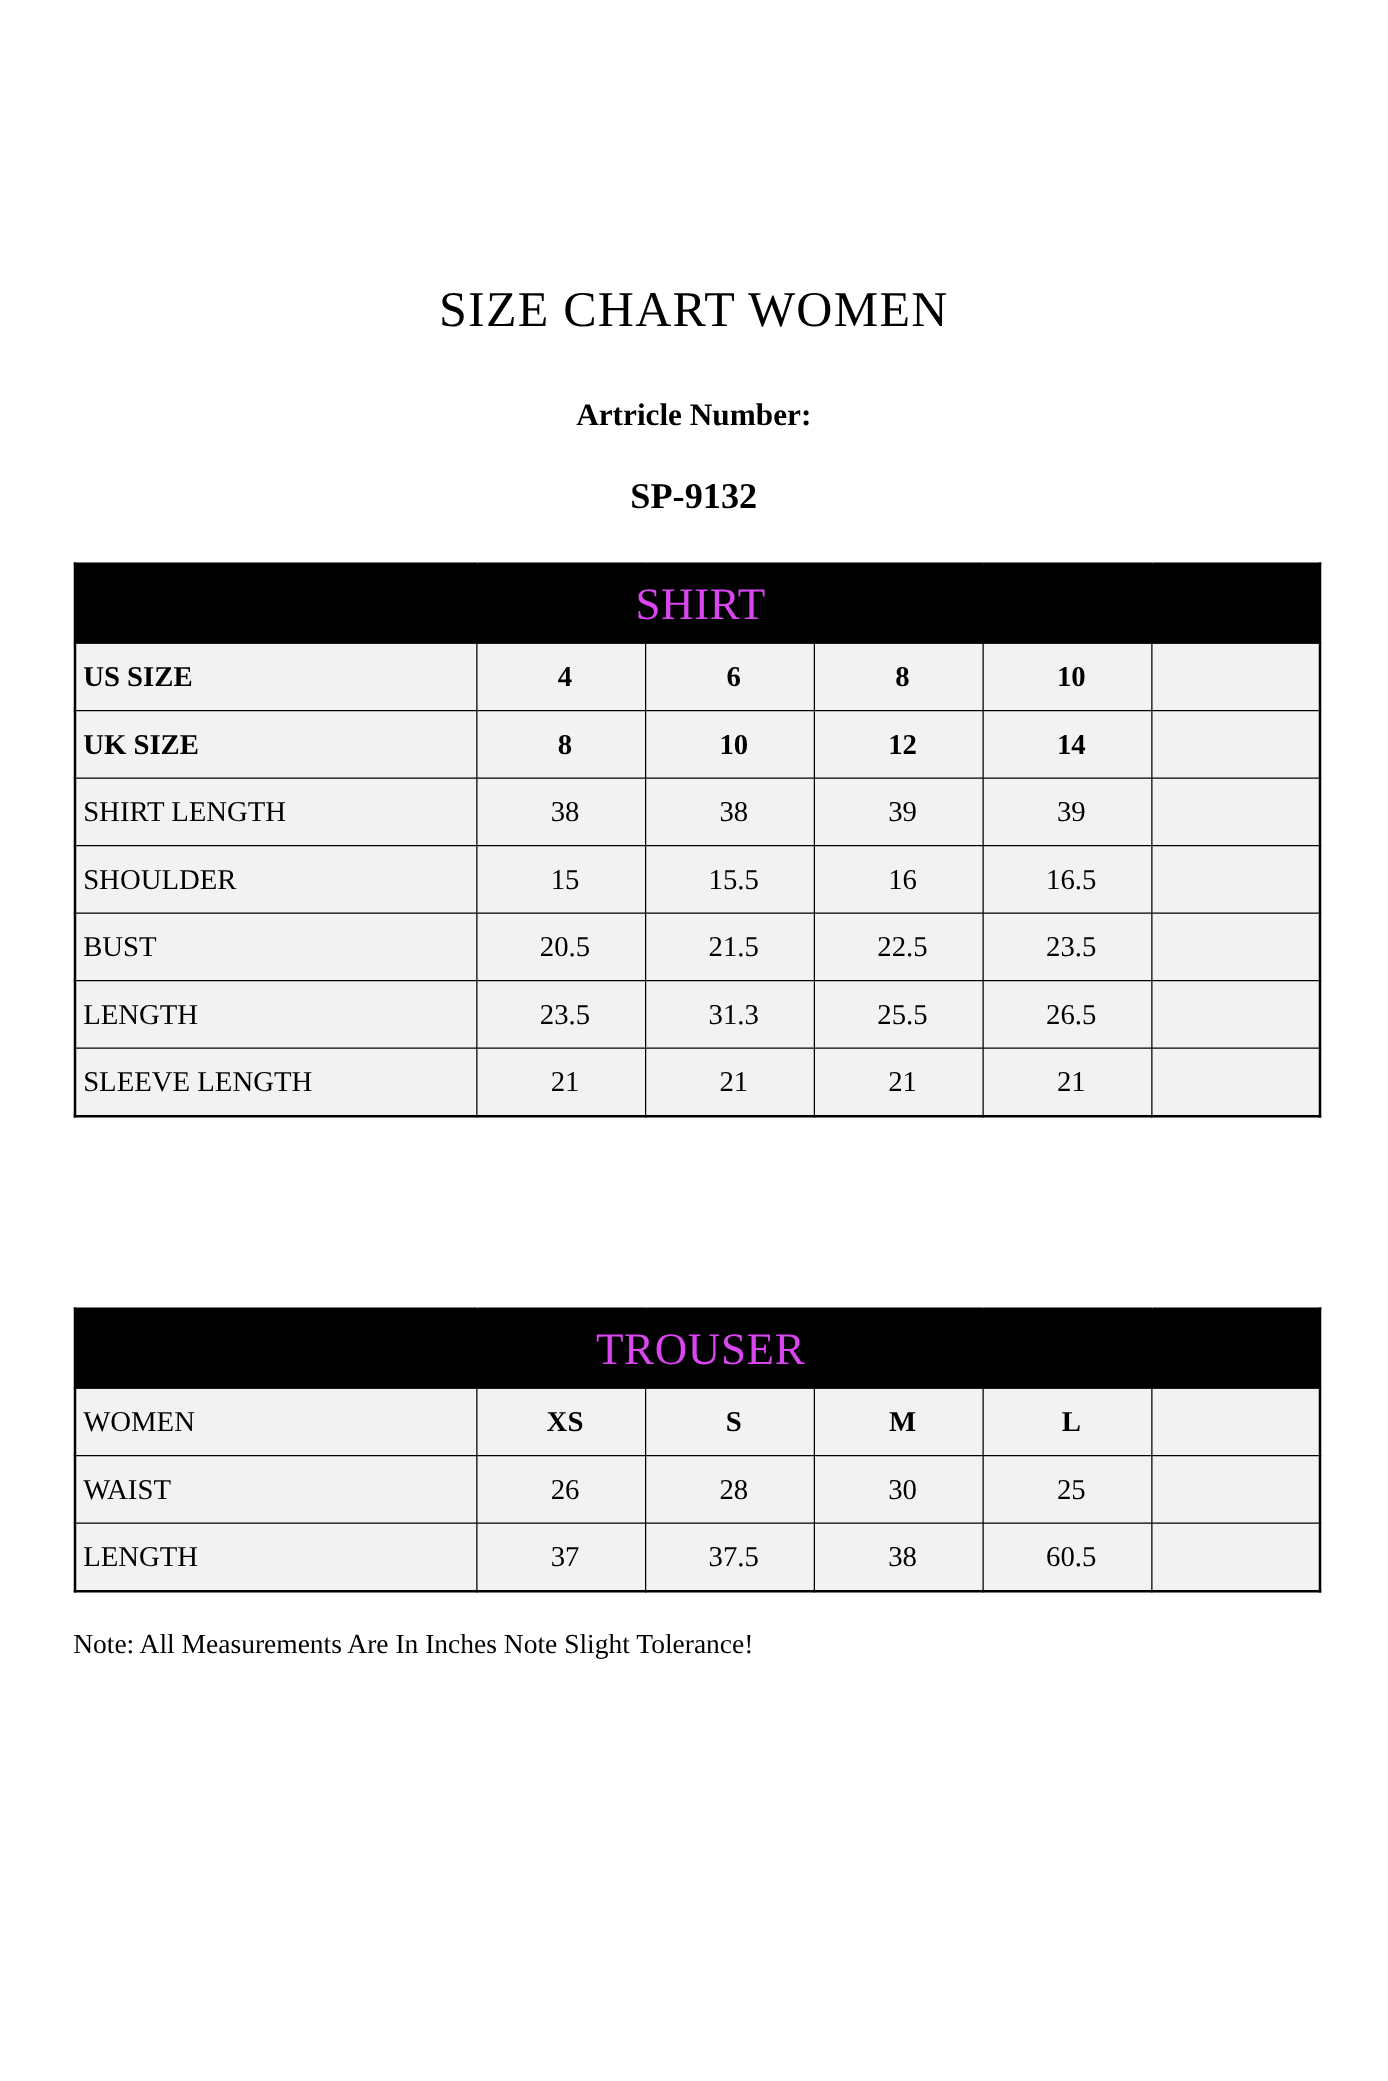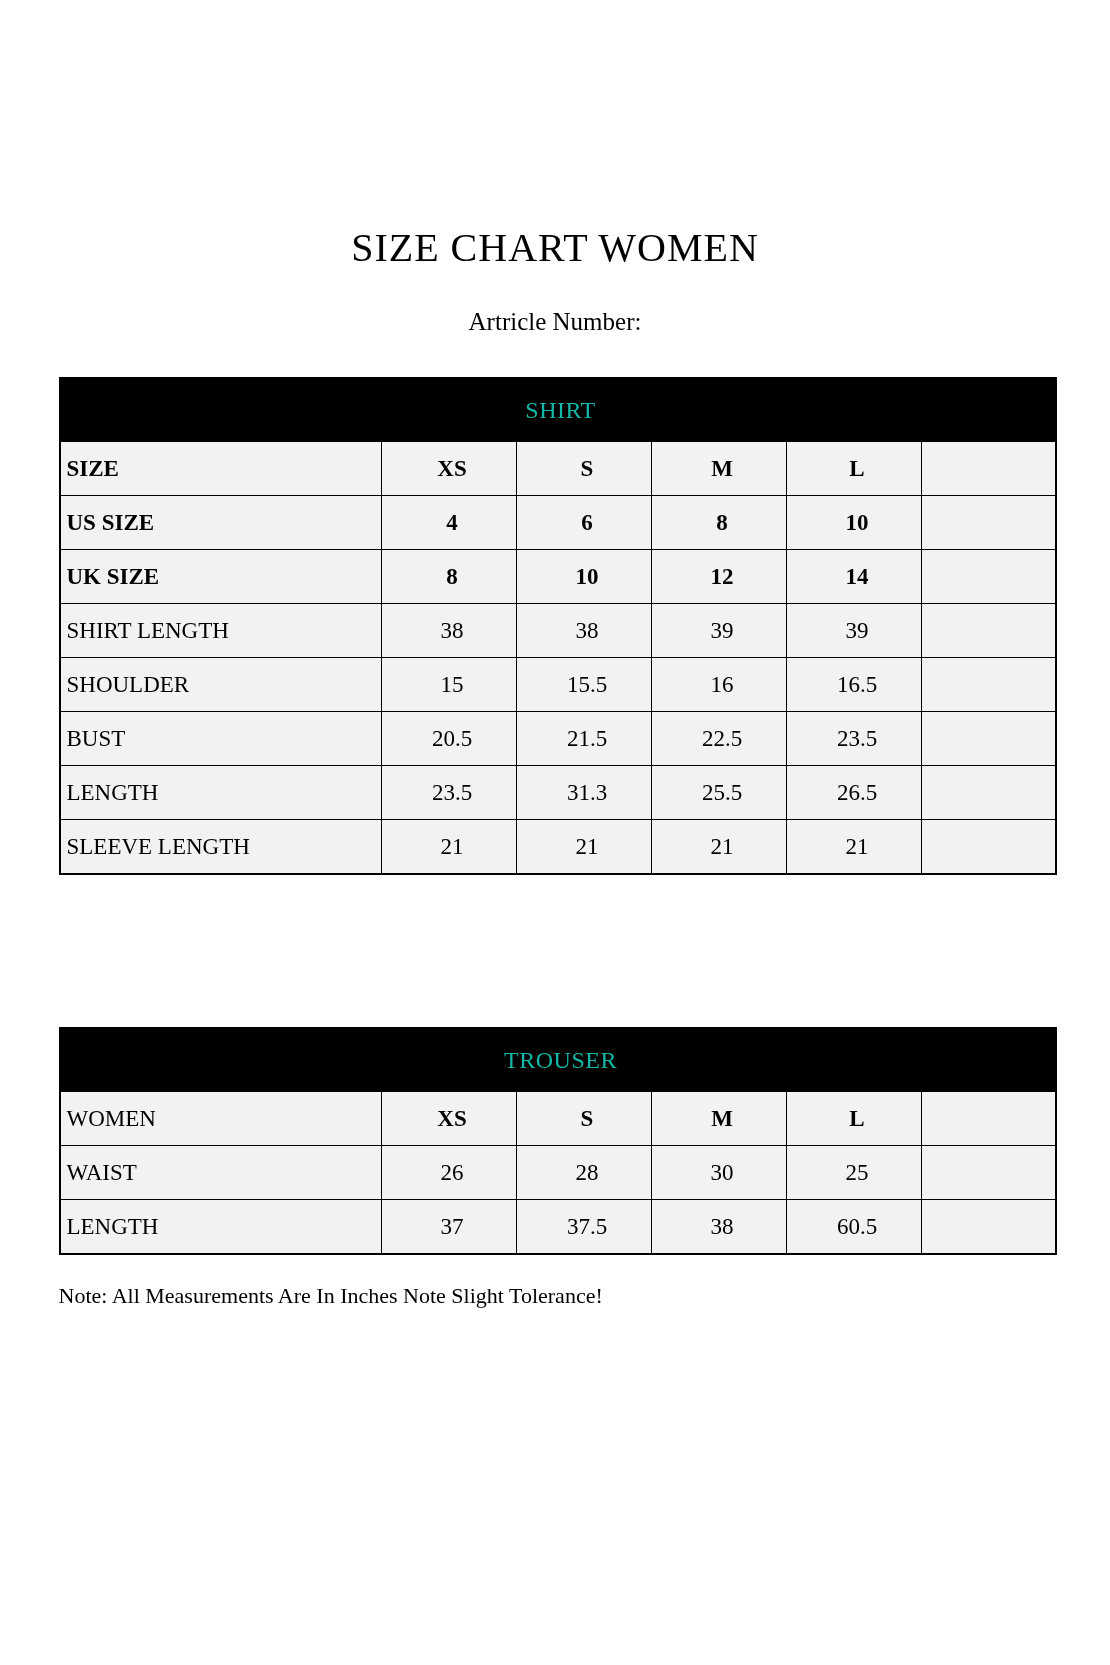--- a/index.html
+++ b/index.html
@@ -26,22 +26,22 @@
     font-weight: 400;
     letter-spacing: 1px;
     margin: 0;
     padding-top: 228px;
     line-height: 1.0;
     font-family: "Liberation Serif", serif;
   }
   .subtitle {
     text-align: center;
     font-size: 25px;
-    font-weight: 400;
-    margin: 5px;
+    font-weight: 700;
+    margin: 16px;
     padding-top: 36px;
     line-height: 1.0;
   }
   .article-number {
     text-align: center;
     font-size: 29px;
     font-weight: bold;
     margin: 0;
     padding-top: 22px;
     line-height: 1.0;
@@ -63,23 +63,23 @@
     font-size: 23px;
     vertical-align: middle;
     background: #f2f2f2;
   }
   td.val {
     text-align: center;
     padding-left: 0;
   }
   tr.banner td {
     background: #000000;
-    color: #14b8a6;
-    text-align: center;
-    font-size: 24px;
+    color: #d946ef;
+    text-align: center;
+    font-size: 36px;
     font-weight: 400;
     height: 62px;
     border: 1px solid #000000;
     letter-spacing: 0.5px;
   }
   td.label-bold {
     font-weight: bold;
   }
   td.val-bold {
     font-weight: bold;
@@ -111,46 +111,39 @@
     border: 2px solid #000000;
   }
 </style>
 </head>
 <body>
 
 <div class="page">
 
   <h1 class="title">SIZE CHART WOMEN</h1>
   <div class="subtitle">Artricle Number:</div>
+  <div class="article-number">SP-9132</div>
 
   <div class="top-gap-shirt"></div>
 
   <div class="table-wrap">
     <table class="size-table">
       <colgroup>
         <col class="col-label">
           <col class="col-size">
           <col class="col-size">
           <col class="col-size">
           <col class="col-size">
           <col class="col-blank">
       </colgroup>
       <tbody>
         <tr class="banner">
           <td colspan="6">SHIRT</td>
         </tr>
 
-        <tr>
-          <td class="label-bold">SIZE</td>
-          <td class="val-bold">XS</td>
-          <td class="val-bold">S</td>
-          <td class="val-bold">M</td>
-          <td class="val-bold">L</td>
-          <td class="blank"></td>
-        </tr>
 
         <tr>
           <td class="label-bold">US SIZE</td>
           <td class="val-bold">4</td>
           <td class="val-bold">6</td>
           <td class="val-bold">8</td>
           <td class="val-bold">10</td>
           <td class="blank"></td>
         </tr>
 

